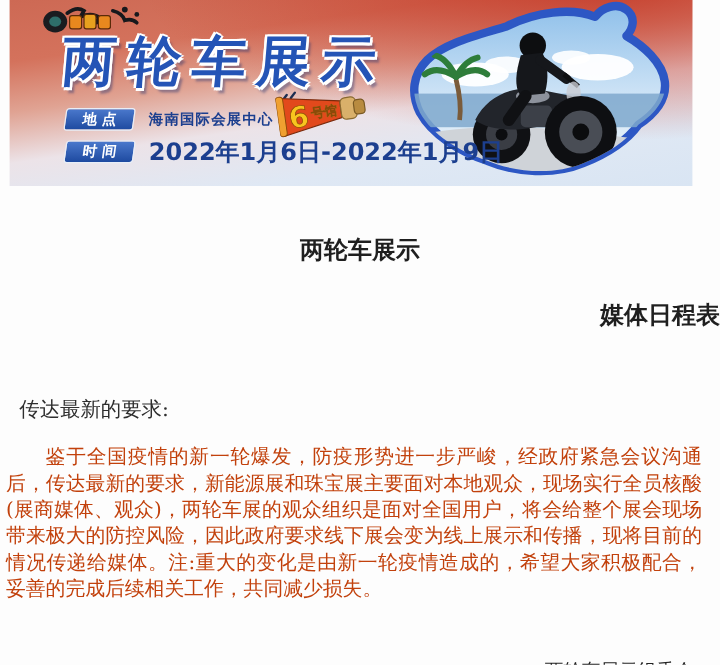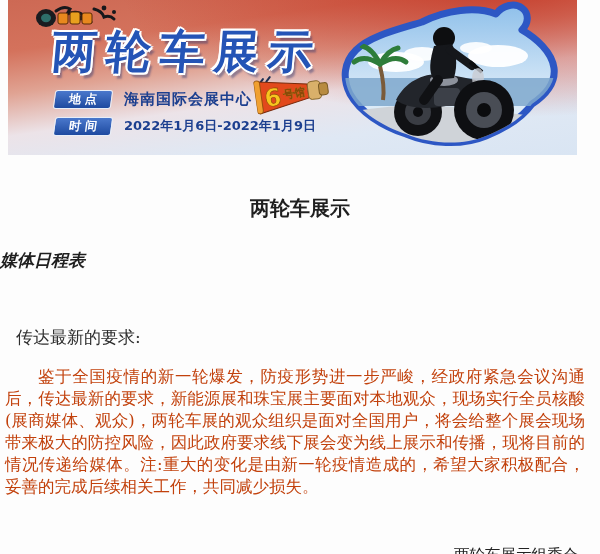--- a/index.html
+++ b/index.html
@@ -29,28 +29,28 @@
     background:linear-gradient(#4a78cc,#1e4aa0);
     border:1px solid #e8eef8; border-radius:3px;
     color:#fff; font-family:"DejaVu Sans","Liberation Sans",sans-serif;
     font-weight:bold; font-size:12px; line-height:17px; padding:0 6px;
     transform:skewX(-8deg); margin-right:12px;
   }
   .info-value{
     color:#1c3f8f; font-weight:bold; white-space:nowrap;
     font-family:"DejaVu Sans","Liberation Sans",sans-serif;
   }
-  .loc-value{ font-size:15px; letter-spacing:1px;font-family:Liberation Mono, monospace; }
-  .time-value{ font-size:13px; }
+  .loc-value{ font-size:12px; letter-spacing:1px;font-family:Liberation Mono, monospace; }
+  .time-value{ font-size:20px; }
   .megaphone{ margin-left:4px; transform:rotate(-8deg) translateY(-5px); }
   .banner-map{ position:absolute; left:318px; top:0; z-index:1; }
 
   
   .doc-title{ text-align:center; margin-top:40px; font-size:20px; font-weight:bold; color:#1f1f1f; }
-  .doc-subtitle{ text-align:left; margin-top:27px; font-size:17px; font-weight:bold; color:#1f1f1f;font-style:italic; }
+  .doc-subtitle{ text-align:right; margin-top:27px; font-size:20px; font-weight:bold; color:#1f1f1f; }
   .greeting{ margin:54px 16px 0 16px; font-size:17px; color:#2e2e2e; }
   .para{
     margin:17px 15px 0 5px; font-size:16.5px; line-height:22px;
     text-indent:2em; text-align:justify; color:#c2410c;
   }
 
   
   .footer{ position:relative; margin-top:44px; height:60px; }
   .signature{ position:absolute; right:22px; top:2px; text-align:center;
               font-size:15.5px; line-height:23px; color:#222; }

